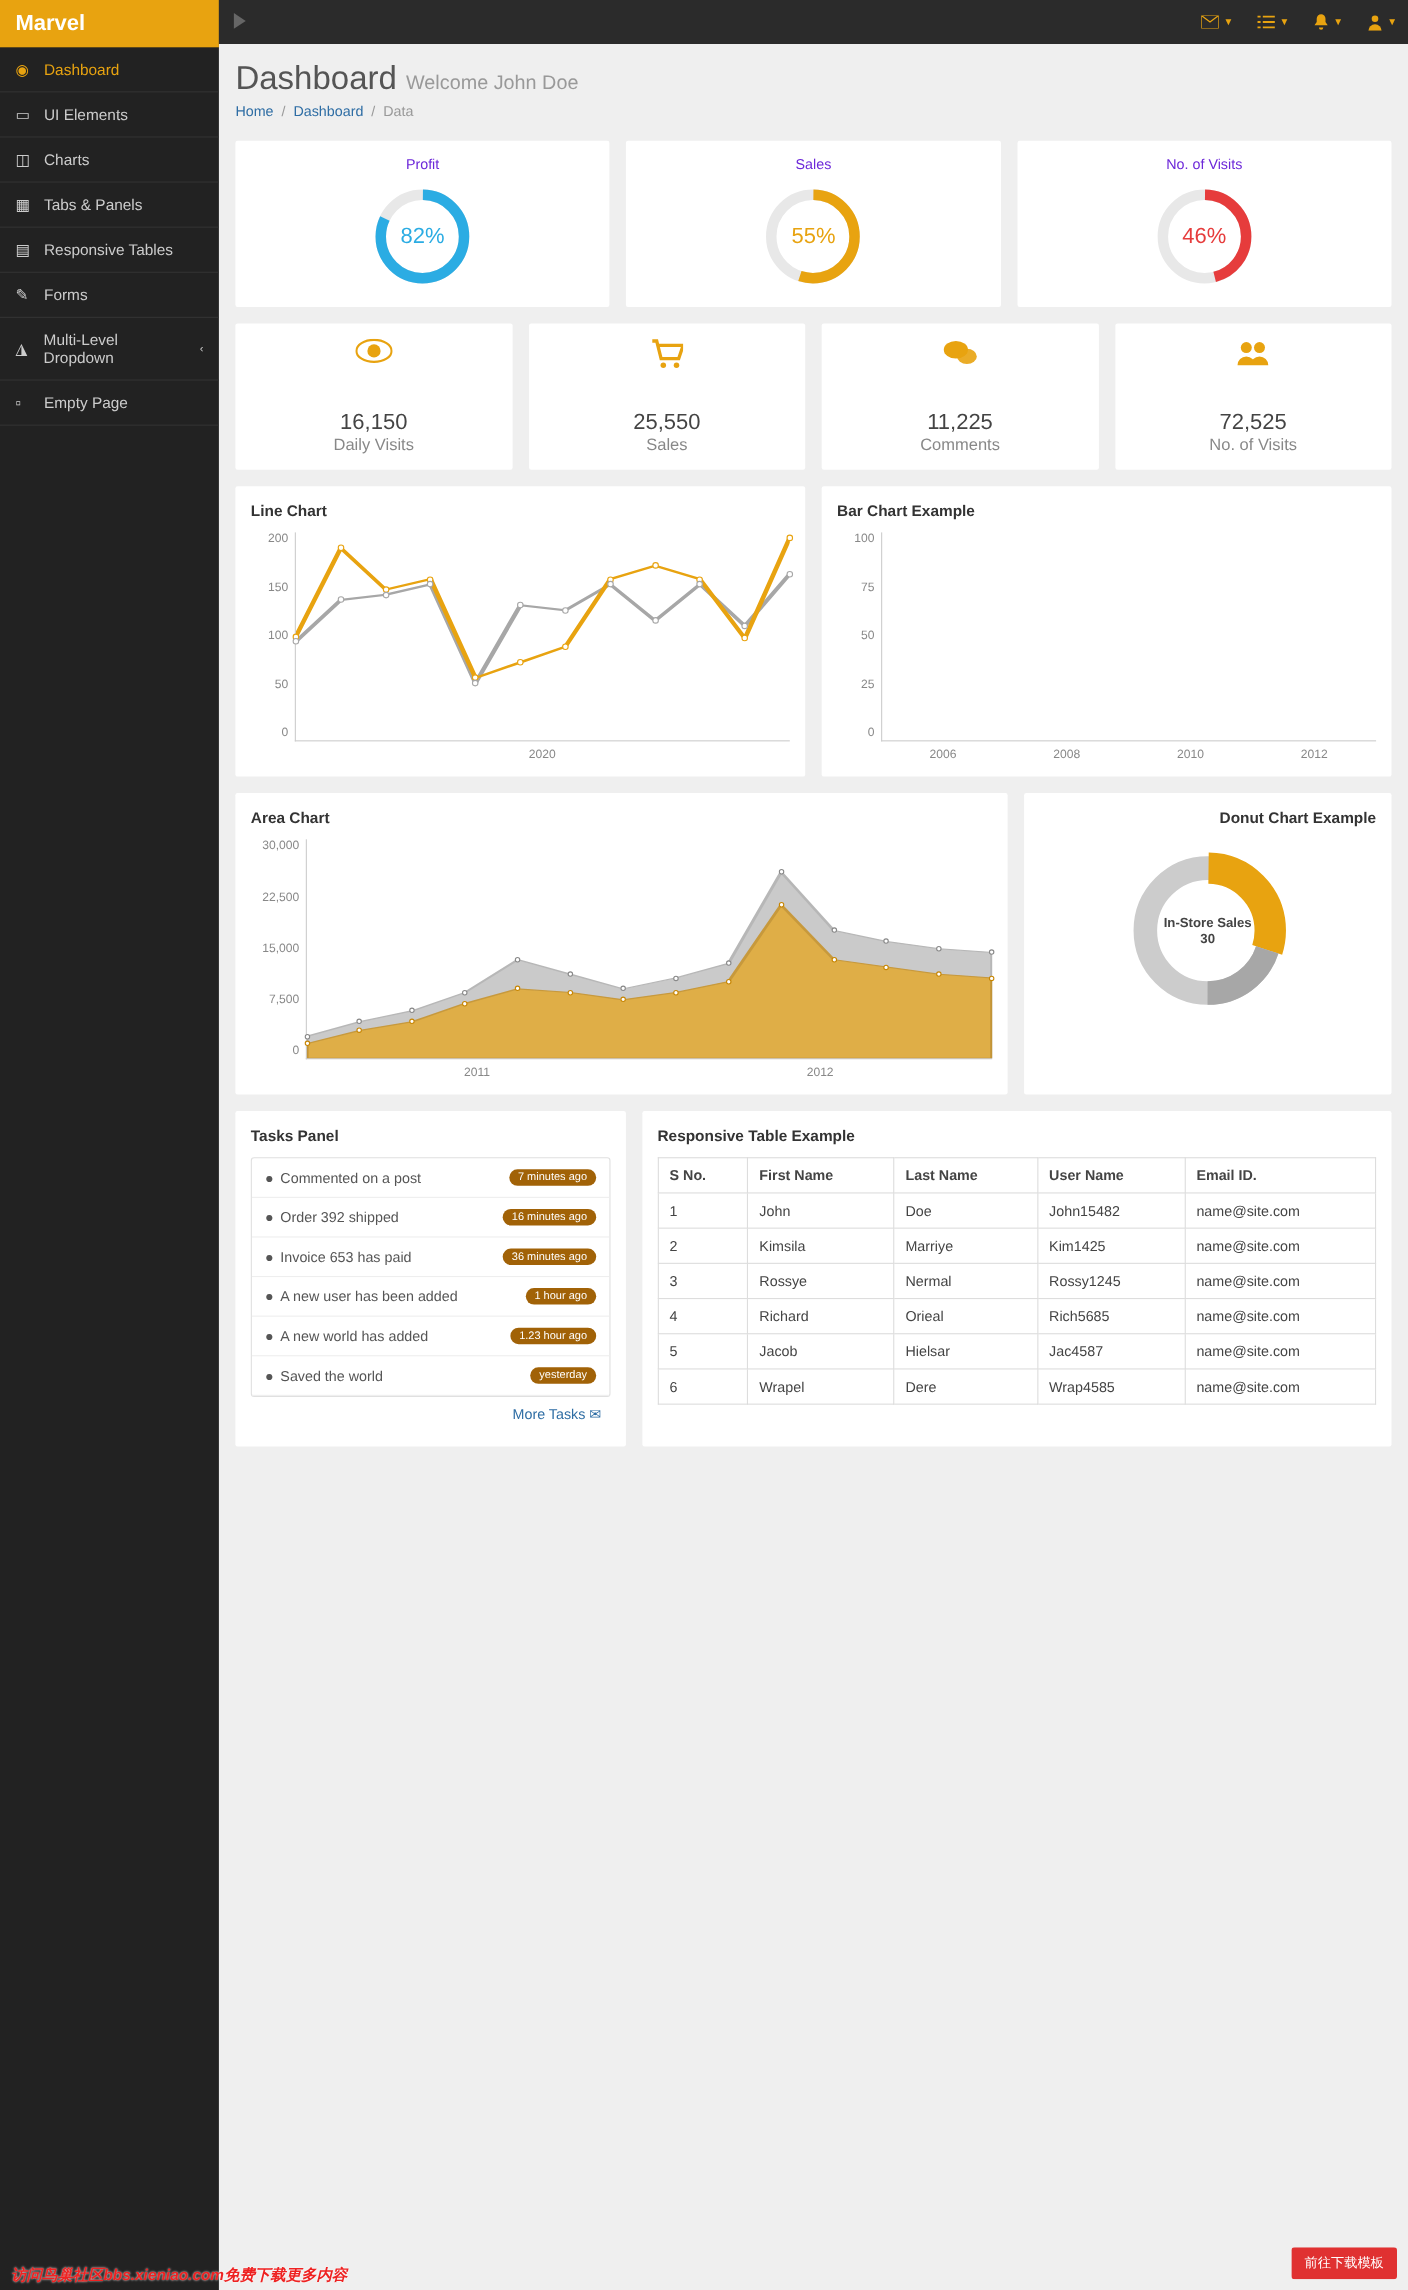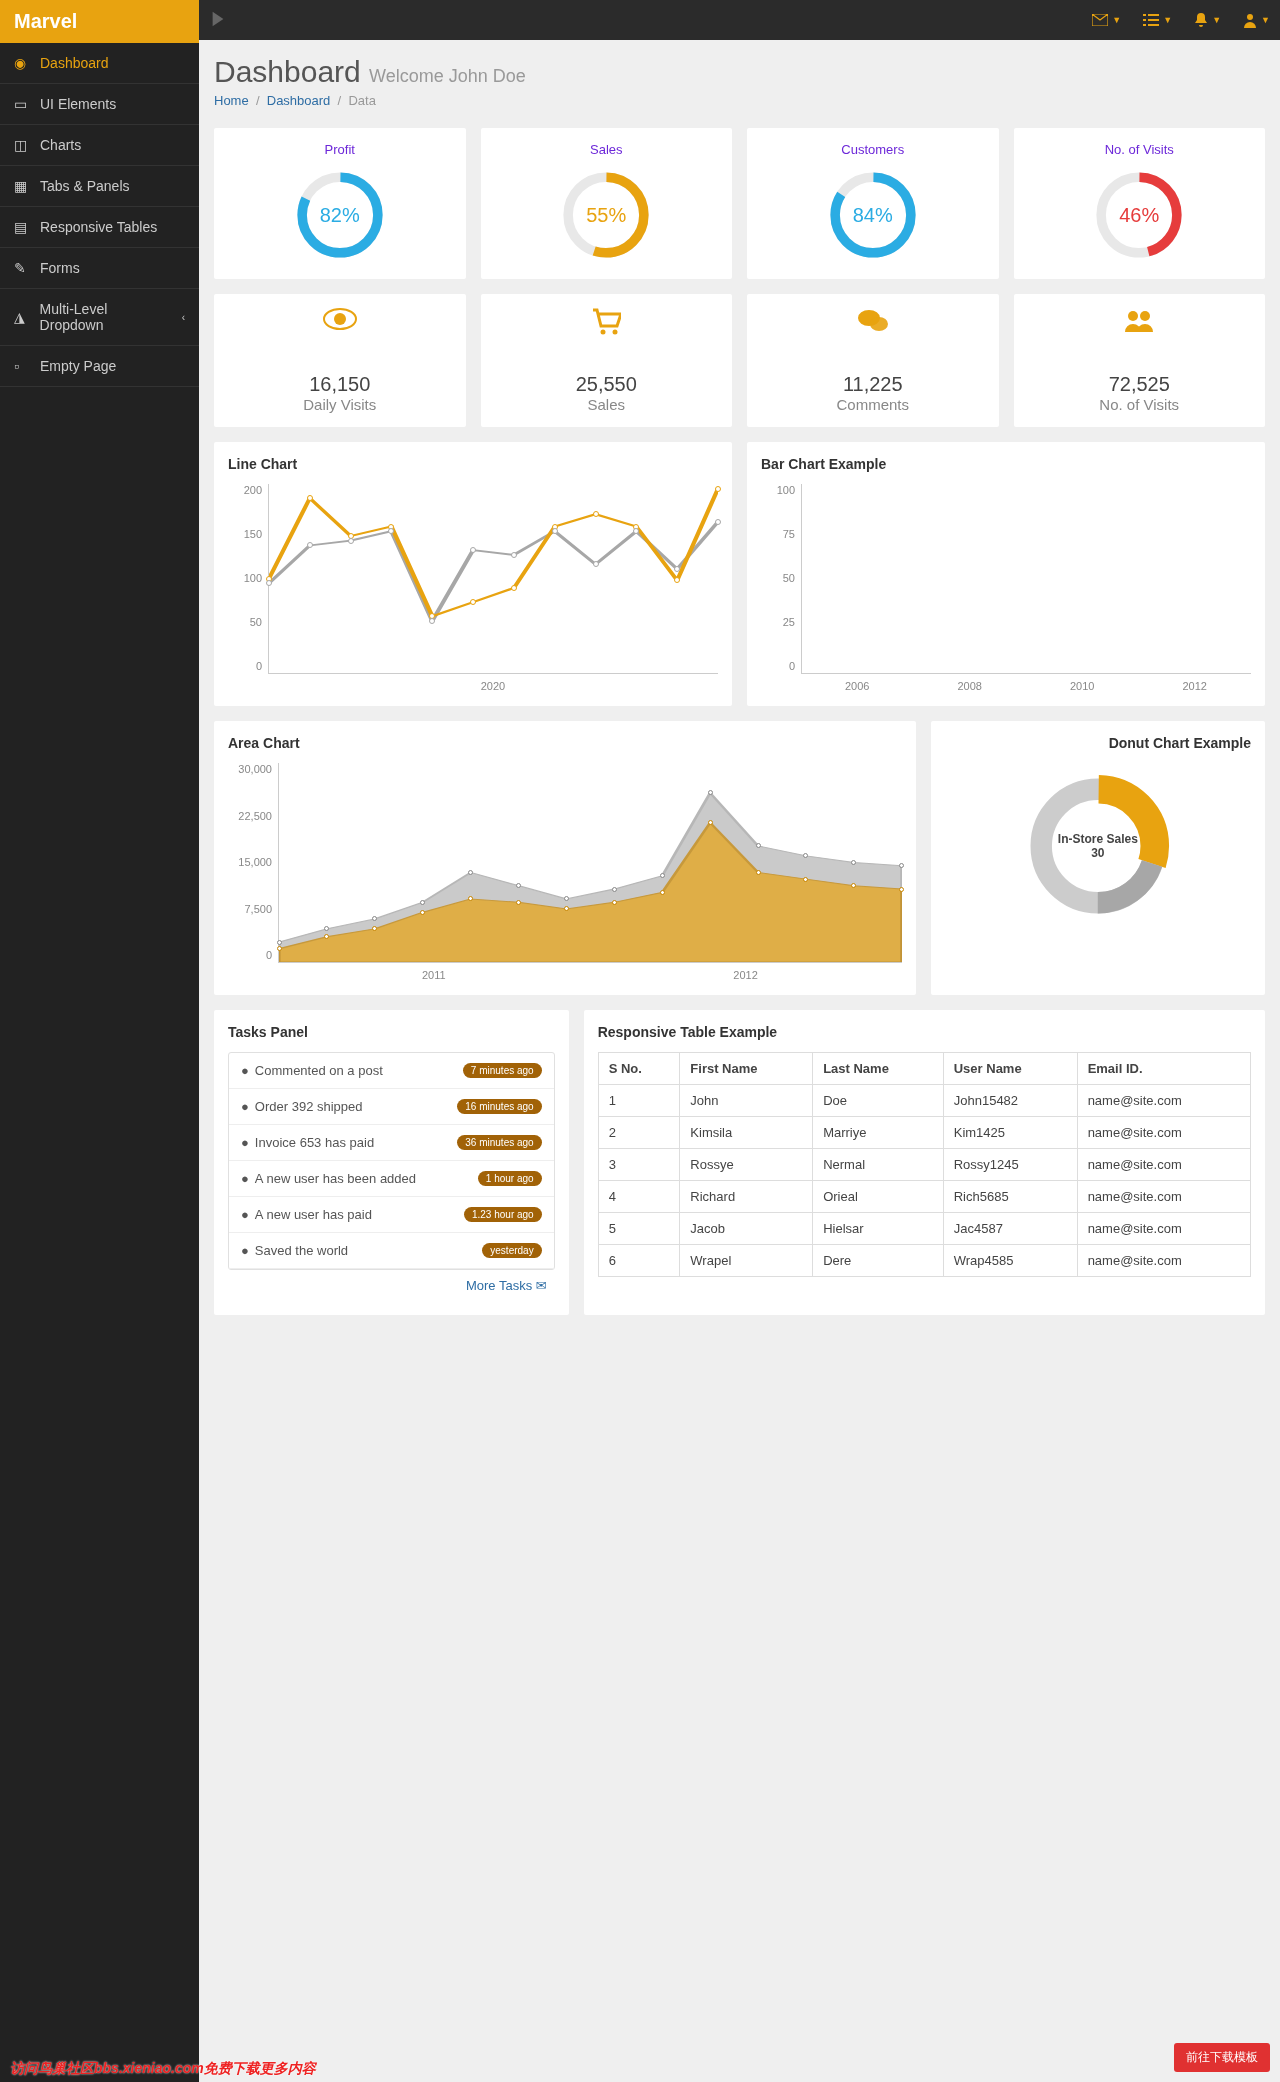--- a/index.html
+++ b/index.html
@@ -163,27 +163,20 @@
               </svg><div class="pct" style="color:#2bace3">82%</div></div>
           </div>
           <div class="card stat">
             <h4>Sales</h4>
             <div class="donut-s"><svg viewBox="0 0 42 42">
                 <circle cx="21" cy="21" r="15.9" fill="none" stroke="#e8e8e8" stroke-width="4"></circle>
                 <circle cx="21" cy="21" r="15.9" fill="none" stroke="#e8a310" stroke-width="4" stroke-dasharray="55 45" stroke-dashoffset="25"></circle>
               </svg><div class="pct" style="color:#e8a310">55%</div></div>
           </div>
           <div class="card stat">
-            <h4>Customers</h4>
-            <div class="donut-s"><svg viewBox="0 0 42 42">
-                <circle cx="21" cy="21" r="15.9" fill="none" stroke="#e8e8e8" stroke-width="4"></circle>
-                <circle cx="21" cy="21" r="15.9" fill="none" stroke="#2bace3" stroke-width="4" stroke-dasharray="84 16" stroke-dashoffset="25"></circle>
-              </svg><div class="pct" style="color:#2bace3">84%</div></div>
-          </div>
-          <div class="card stat">
             <h4>No. of Visits</h4>
             <div class="donut-s"><svg viewBox="0 0 42 42">
                 <circle cx="21" cy="21" r="15.9" fill="none" stroke="#e8e8e8" stroke-width="4"></circle>
                 <circle cx="21" cy="21" r="15.9" fill="none" stroke="#e63c3c" stroke-width="4" stroke-dasharray="46 54" stroke-dashoffset="25"></circle>
               </svg><div class="pct" style="color:#e63c3c">46%</div></div>
           </div>
         </div>
       <div class="row" id="kpis">
           <div class="card kpi">
             <div class="bigico"><svg width="34" height="22" viewBox="0 0 34 22">
@@ -409,21 +402,21 @@
                 <span>Invoice 653 has paid</span>
                 <span class="badge">36 minutes ago</span>
               </li>
               <li>
                 <span>●</span> 
                 <span>A new user has been added</span>
                 <span class="badge">1 hour ago</span>
               </li>
               <li>
                 <span>●</span> 
-                <span>A new user has paid</span>
+                <span>A new world has added</span>
                 <span class="badge">1.23 hour ago</span>
               </li>
               <li>
                 <span>●</span> 
                 <span>Saved the world</span>
                 <span class="badge">yesterday</span>
               </li>
             </ul>
           <div class="more"><span>More Tasks</span> ✉</div>
         </div>

